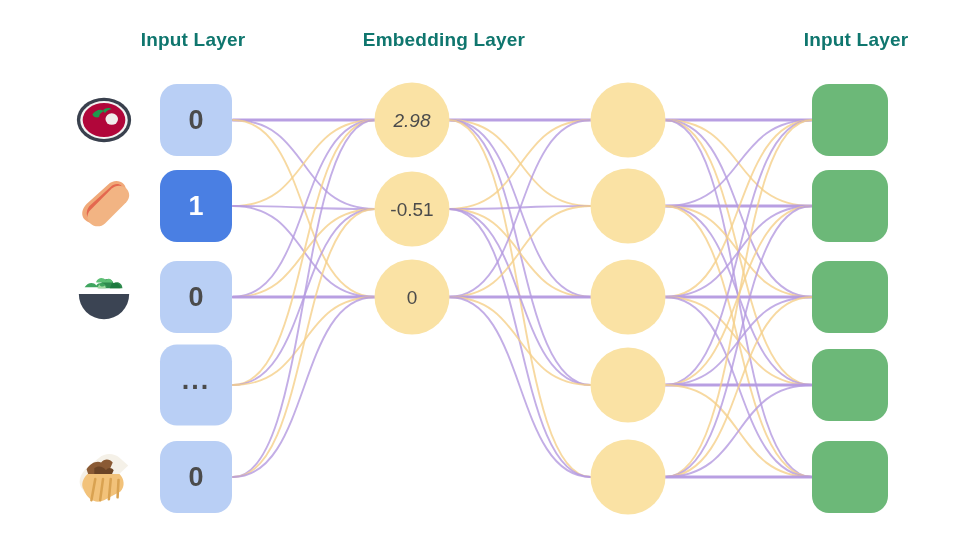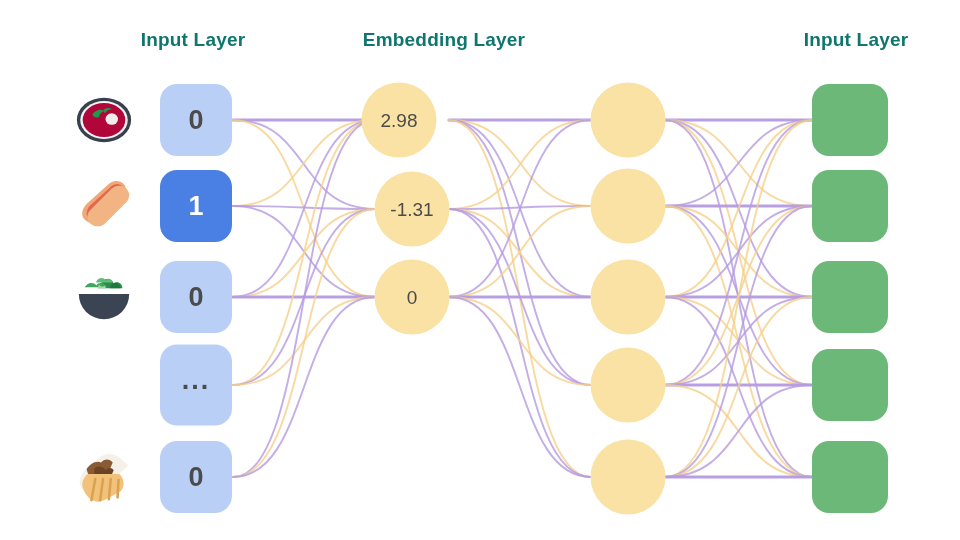--- a/index.html
+++ b/index.html
@@ -167,22 +167,22 @@
       </div>
     </div>
   <div id="input-host">
       <div class="in-box" style="left: 196px; top: 120px;">0</div>
       <div class="in-box active" style="left: 196px; top: 206px;">1</div>
       <div class="in-box" style="left: 196px; top: 297px;">0</div>
       <div class="in-box dots" style="left: 196px; top: 385px;">...</div>
       <div class="in-box" style="left: 196px; top: 477px;">0</div>
     </div>
   <div id="embed-host">
-      <div class="neuron" style="left: 399px; top: 120px;">2.98</div>
-      <div class="neuron" style="left: 412px; top: 209px;">-1.31</div>
+      <div class="neuron" style="left: 412px; top: 120px; font-style: italic;">2.98</div>
+      <div class="neuron" style="left: 412px; top: 209px;">-0.51</div>
       <div class="neuron" style="left: 412px; top: 297px;">0</div>
     </div>
   <div id="hidden-host">
       <div class="neuron" style="left: 628px; top: 120px;"></div>
       <div class="neuron" style="left: 628px; top: 206px;"></div>
       <div class="neuron" style="left: 628px; top: 297px;"></div>
       <div class="neuron" style="left: 628px; top: 385px;"></div>
       <div class="neuron" style="left: 628px; top: 477px;"></div>
     </div>
   <div id="output-host">

